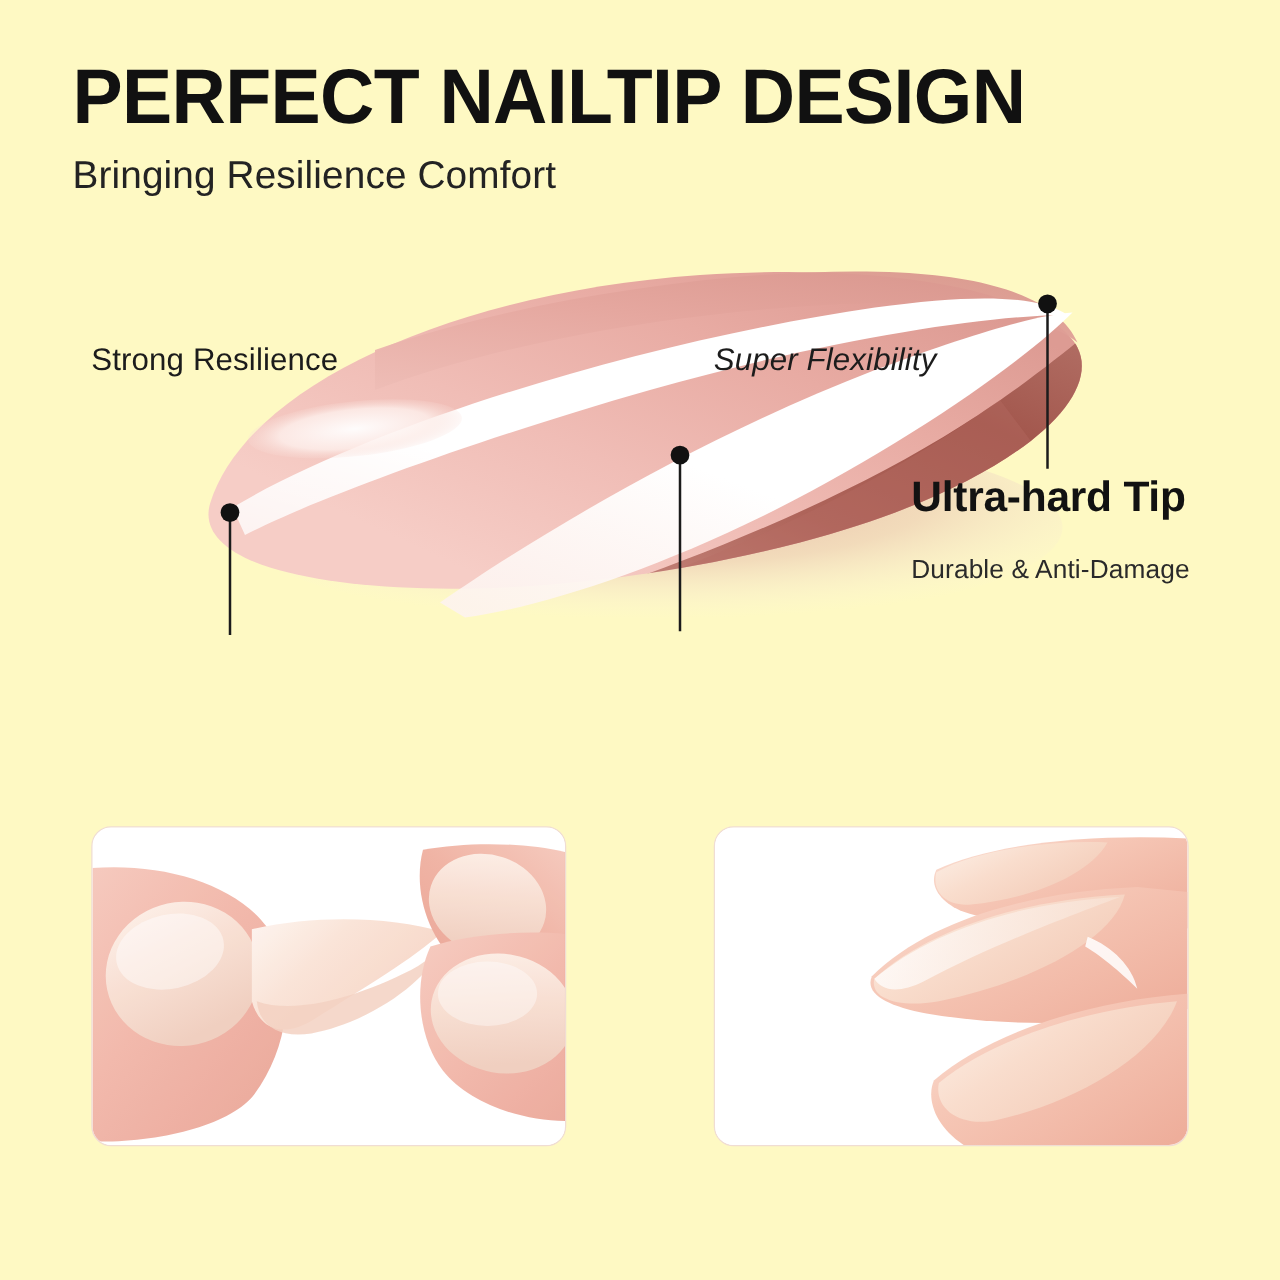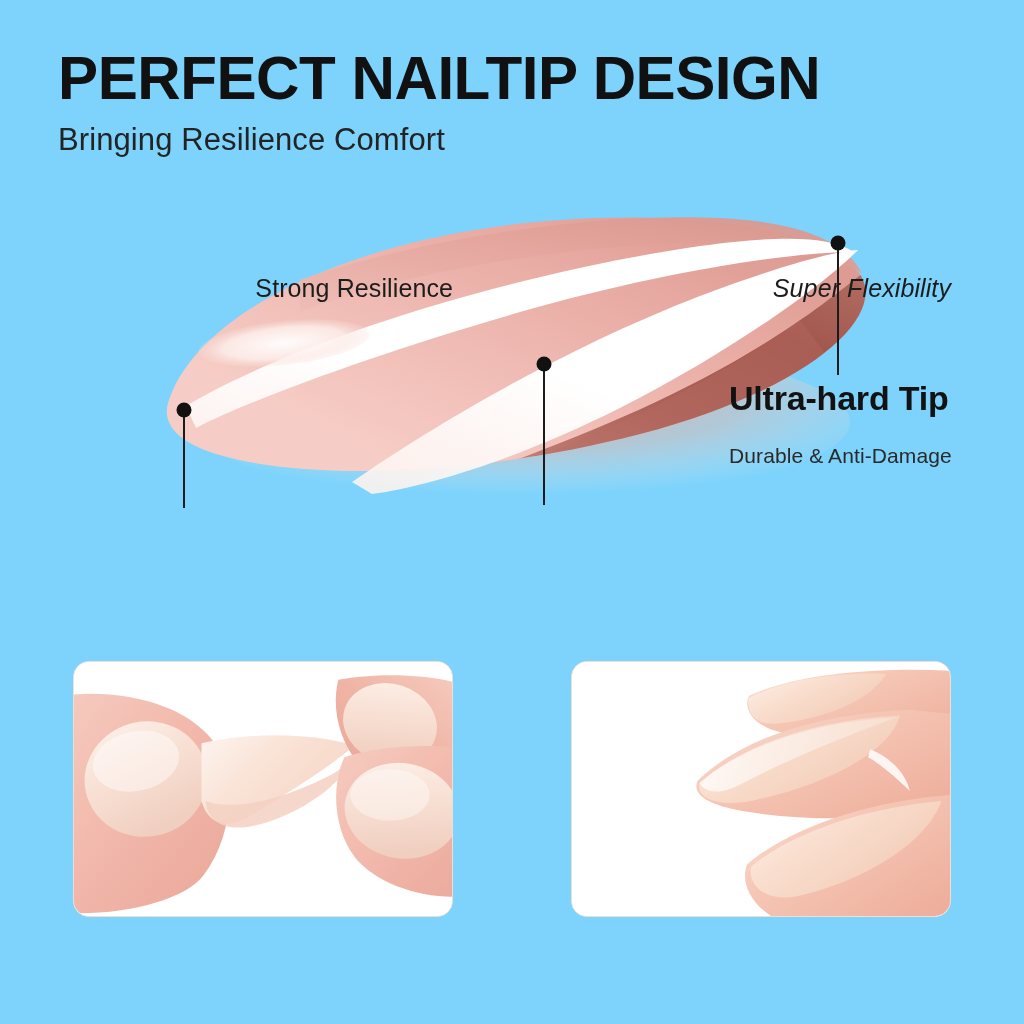--- a/index.html
+++ b/index.html
@@ -5,21 +5,21 @@
   * { margin:0; padding:0; box-sizing:border-box; }
   html, body {
     width:1024px; height:1024px;
     background:#f8efe9;
     font-family:"Liberation Sans", sans-serif;
     overflow:hidden;
   }
   #page {
     position:relative;
     width:1024px; height:1024px;
-    background:#7dd3fc;
+    background:#fef9c3;
   }
 
   
   .header { position:absolute; left:58px; top:46px; width:920px; }
   .title {
     font-family:"Liberation Sans Narrow","Liberation Sans",sans-serif;
     font-size:62px;
     font-weight:bold;
     letter-spacing:-0.5px;
     color:#111111;
@@ -90,21 +90,21 @@
   }
   #panel-left  { left:73px; }
   #panel-right { left:571px; }
 
   .photo { position:absolute; inset:0; overflow:hidden; }
 
   .caption {
     position:absolute;
     top:274px;
     width:380px;
-    text-align:right;
+    text-align:left;
     font-family:"Liberation Sans Narrow","Liberation Sans",sans-serif;
     font-size:25px;
     color:#1c1c1c;
     letter-spacing:0.1px;
   }
   #caption-left  { left:73px; }
   #caption-right { left:571px;font-style:italic; }
 </style>
 </head>
 <body>

